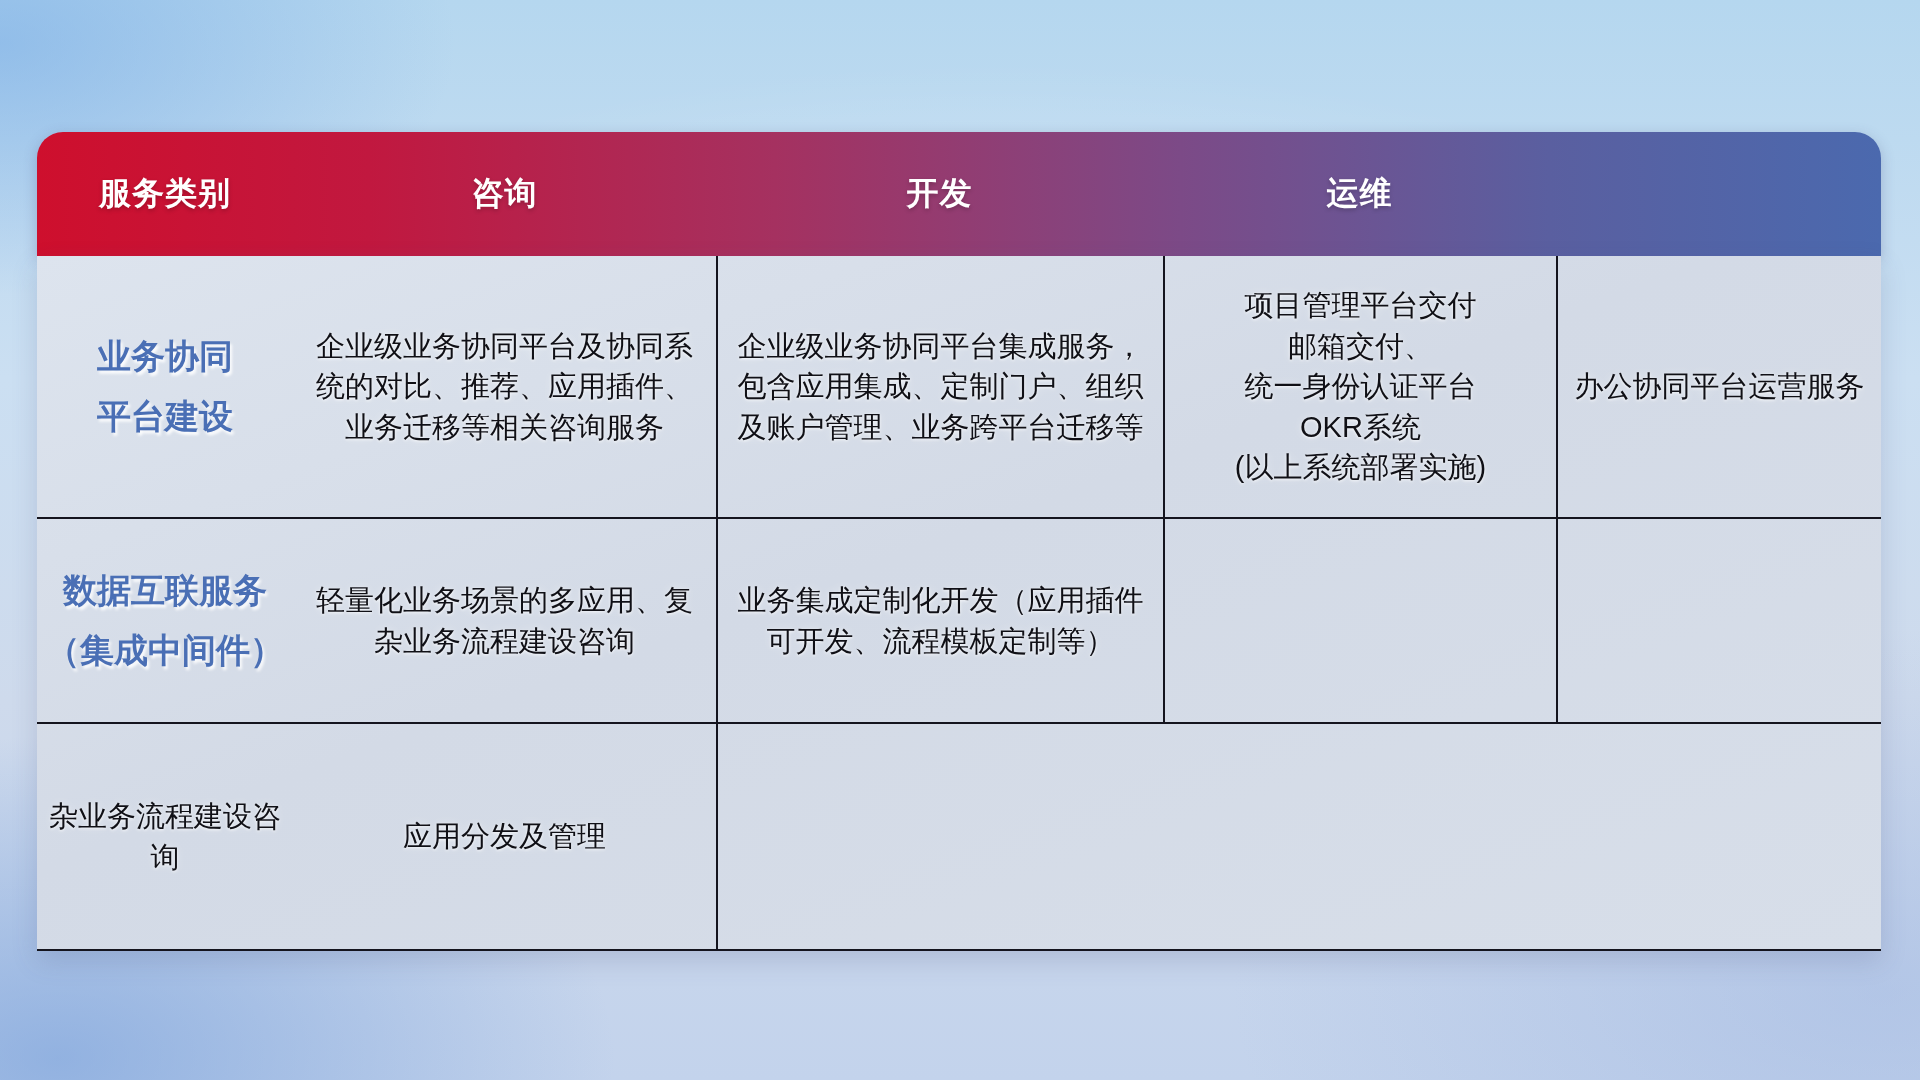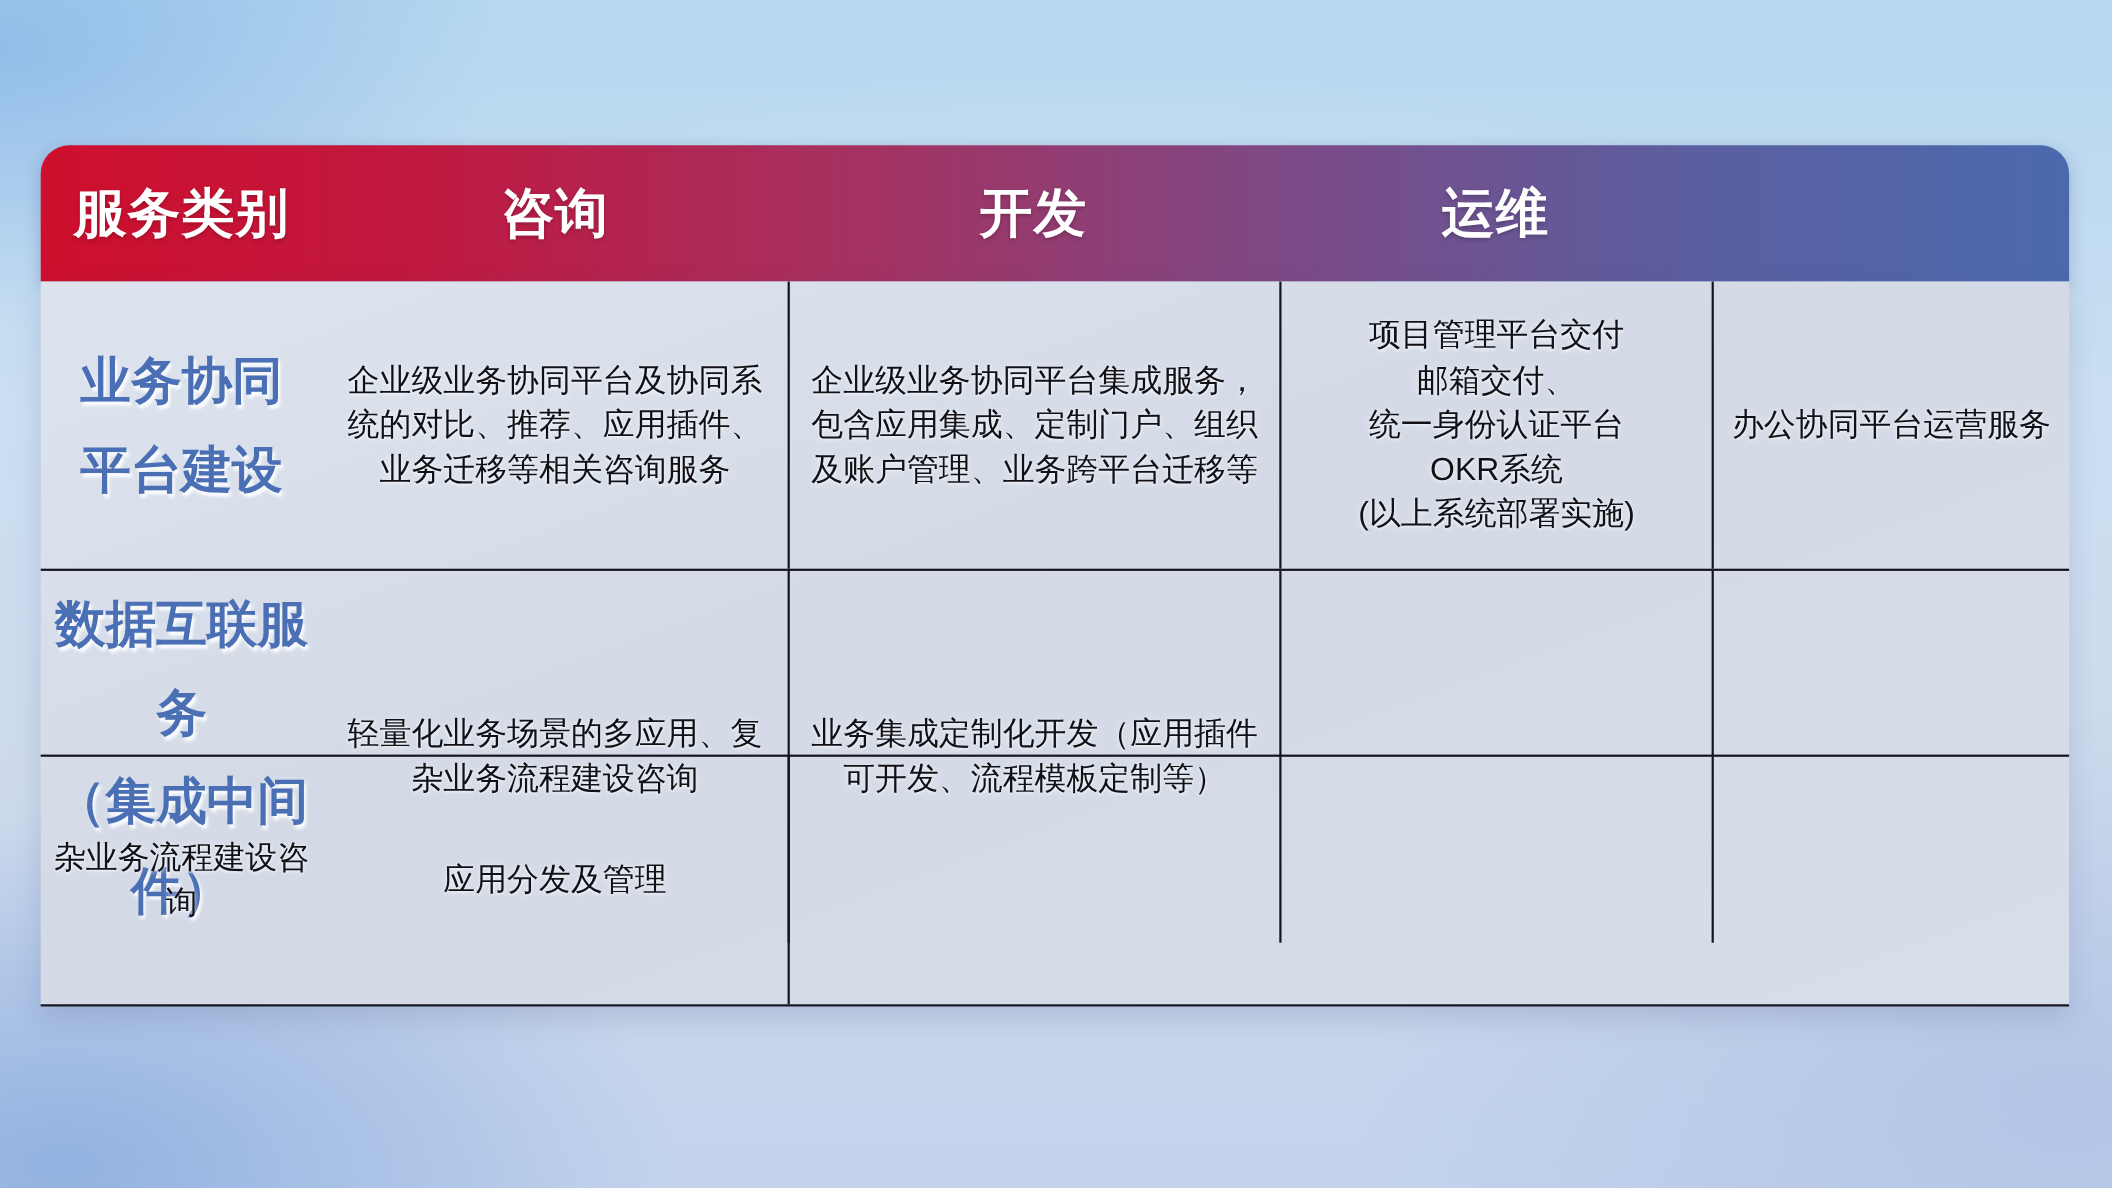--- a/index.html
+++ b/index.html
@@ -32,55 +32,55 @@
     background: linear-gradient(90deg,
       #ce0f2d 0%, #c1183f 18%, #a53160 40%,
       #7c4a87 62%, #5a5fa0 82%, #4b69ae 100%);
     box-shadow: 0 4px 14px rgba(60,60,110,0.25);
   }
   .th {
     display: flex;
     align-items: center;
     justify-content: center;
     color: #ffffff;
-    font-size: 48px;
+    font-size: 32px;
     font-weight: 700;
     letter-spacing: 1px;
     text-shadow: 0 2px 4px rgba(0,0,0,0.22);
     text-align: right;
   }
   .tbody {
     background: linear-gradient(160deg, #dde4ee 0%, #d3dae6 45%, #d7dee9 100%);
     border-bottom: 2px solid #14141e;
     box-shadow: 0 10px 24px rgba(70,80,120,0.18);
   }
   .trow {
     display: grid;
     grid-template-columns: 256px 423px 447px 393px 325px;
   }
   .trow + .trow { border-top: 2px solid #14141e; }
   .row-platform      { height: 261px; }
-  .row-data-connect  { height: 169px; }
+  .row-data-connect  { height: 205px; }
   .row-app-custom    { height: 227px; }
   .td {
     display: flex;
     align-items: center;
     justify-content: center;
     text-align: center;
     white-space: pre-line;
     padding: 8px 2px;
     color: #101016;
     font-size: 29px;
     line-height: 1.4;
     text-shadow: 0 1px 3px rgba(255,255,255,0.85), 0 0 10px rgba(255,255,255,0.45);
   }
   .td:nth-child(n+3) { border-left: 2px solid #14141e; }
   .td.cat {
     color: #4a6fb5;
-    font-size: 46px;
+    font-size: 34px;
     font-weight: 700;
     line-height: 1.75;
     text-shadow: 2px 3px 3px rgba(255,255,255,0.95);
     text-align: center;
   }
 </style>
 </head>
 <body>
 
 <div class="slide">

